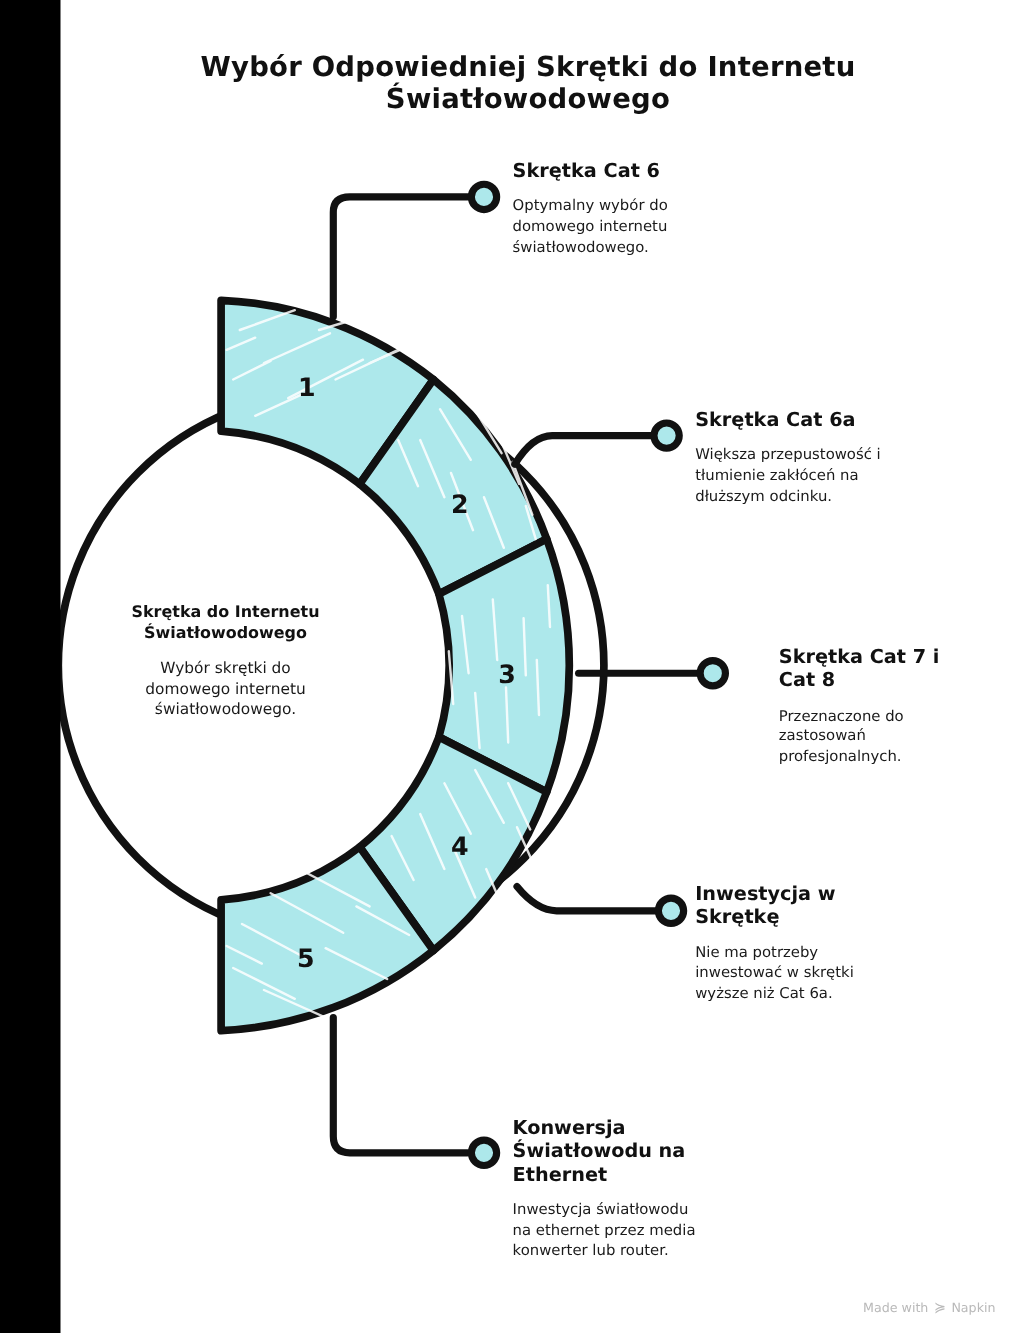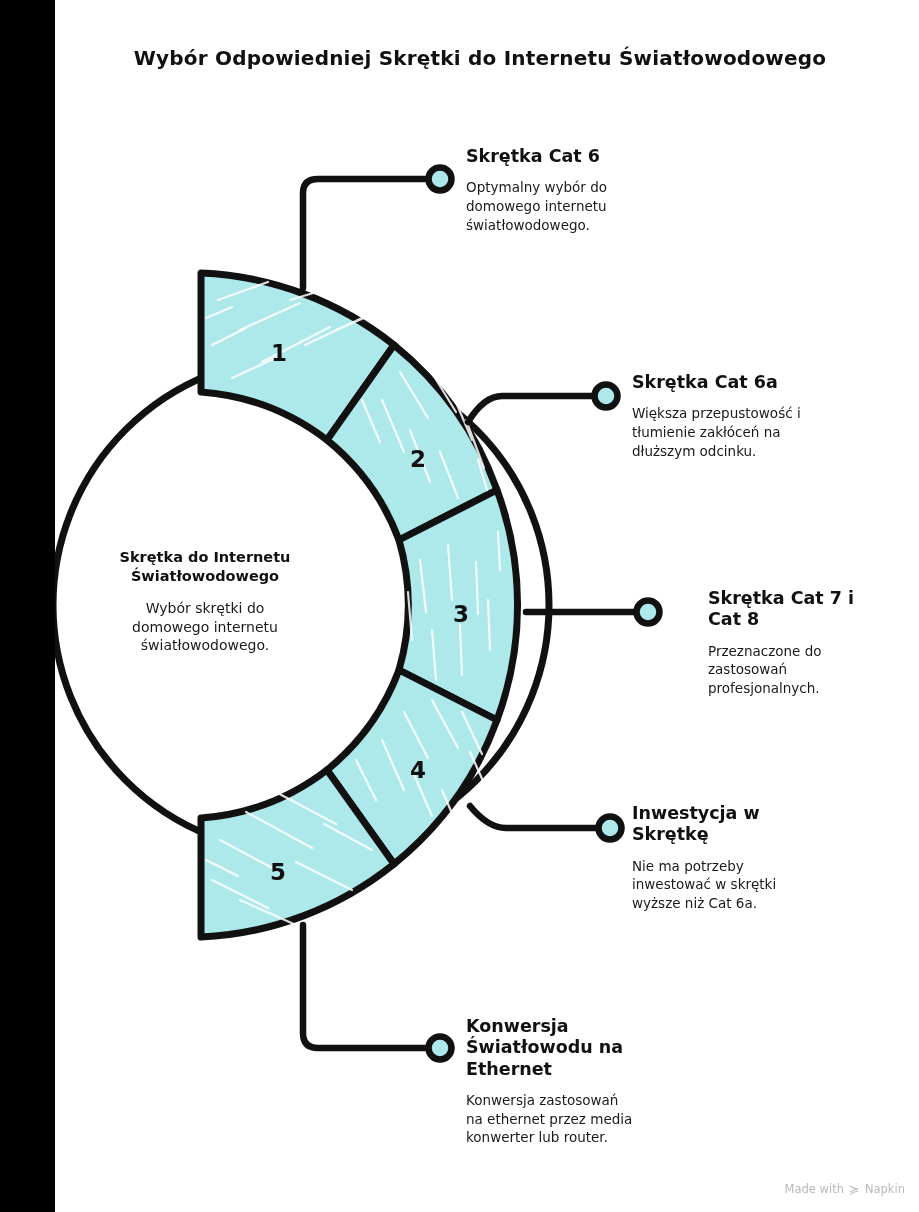--- a/index.html
+++ b/index.html
@@ -34,21 +34,21 @@
   }
 
   
   .page-title {
     position: absolute;
     left: 55px;
     top: 46px;
     width: 850px;
     text-align: center;
     font-family: "DejaVu Sans", sans-serif;
-    font-size: 20px;
+    font-size: 25px;
     font-weight: 700;
     letter-spacing: 0.2px;
     color: #111111;
     z-index: 20;
   }
 
   
   #diagram {
     position: absolute;
     left: 0; top: 0;
@@ -320,21 +320,21 @@
 Skrętkę</p>
     <p class="label-desc">Nie ma potrzeby
 inwestować w skrętki
 wyższe niż Cat 6a.</p>
   </div>
 
   <div class="label-group" style="left:466px; top:1016px; width:250px;">
     <p class="label-title">Konwersja
 Światłowodu na
 Ethernet</p>
-    <p class="label-desc">Konwersja zastosowań
+    <p class="label-desc">Inwestycja światłowodu
 na ethernet przez media
 konwerter lub router.</p>
   </div>
 
   <div class="watermark">
     <span>Made with</span>
     <span class="wm-mark">≽</span>
     <span>Napkin</span>
   </div>
 

